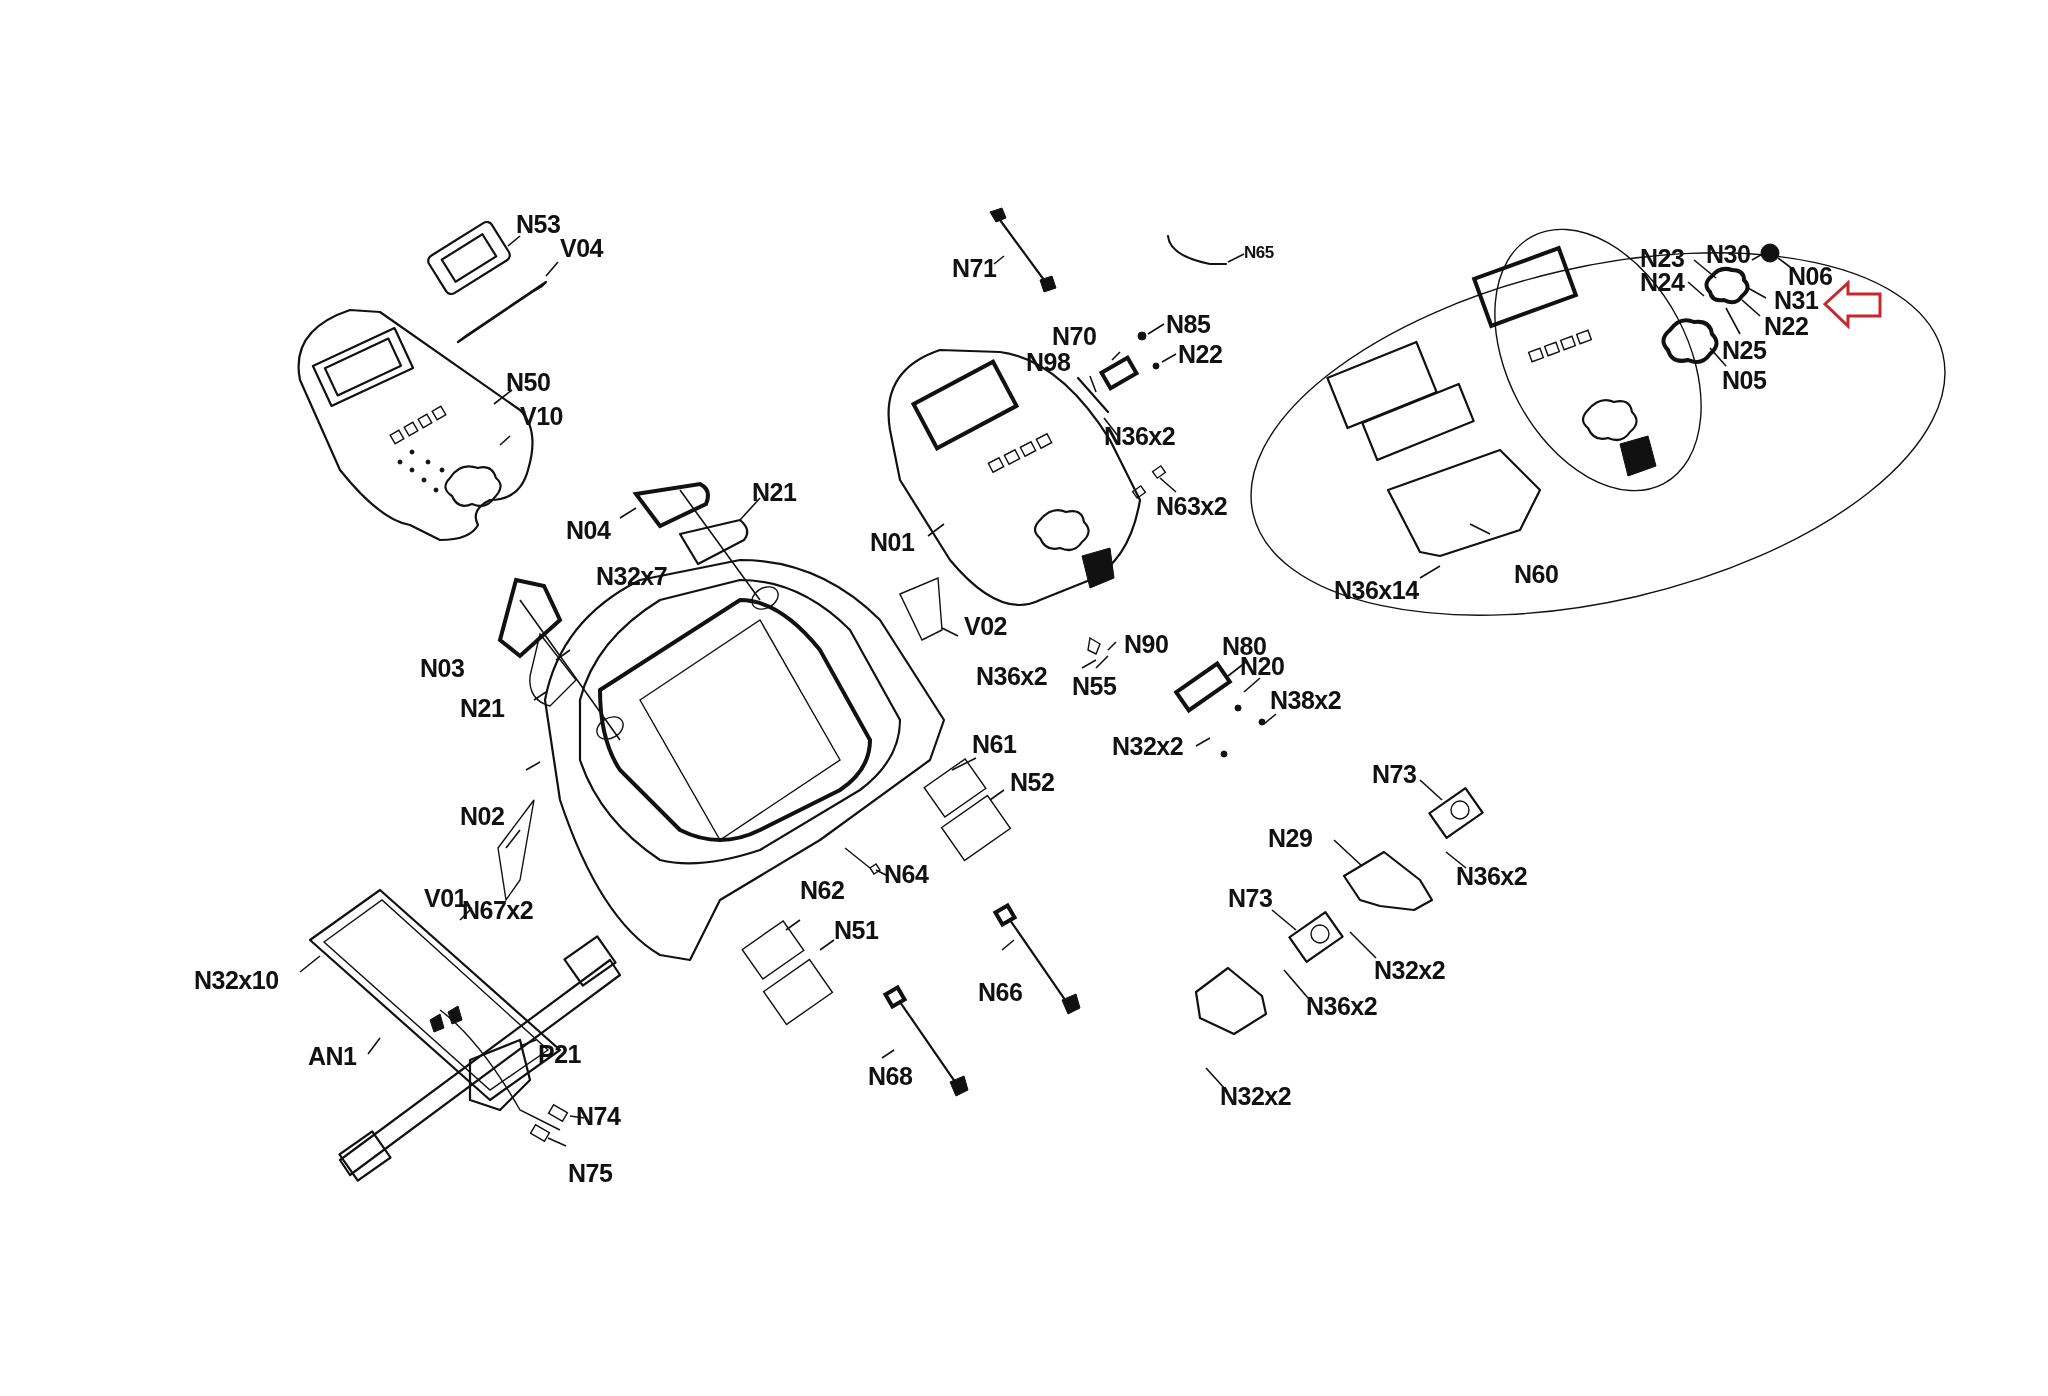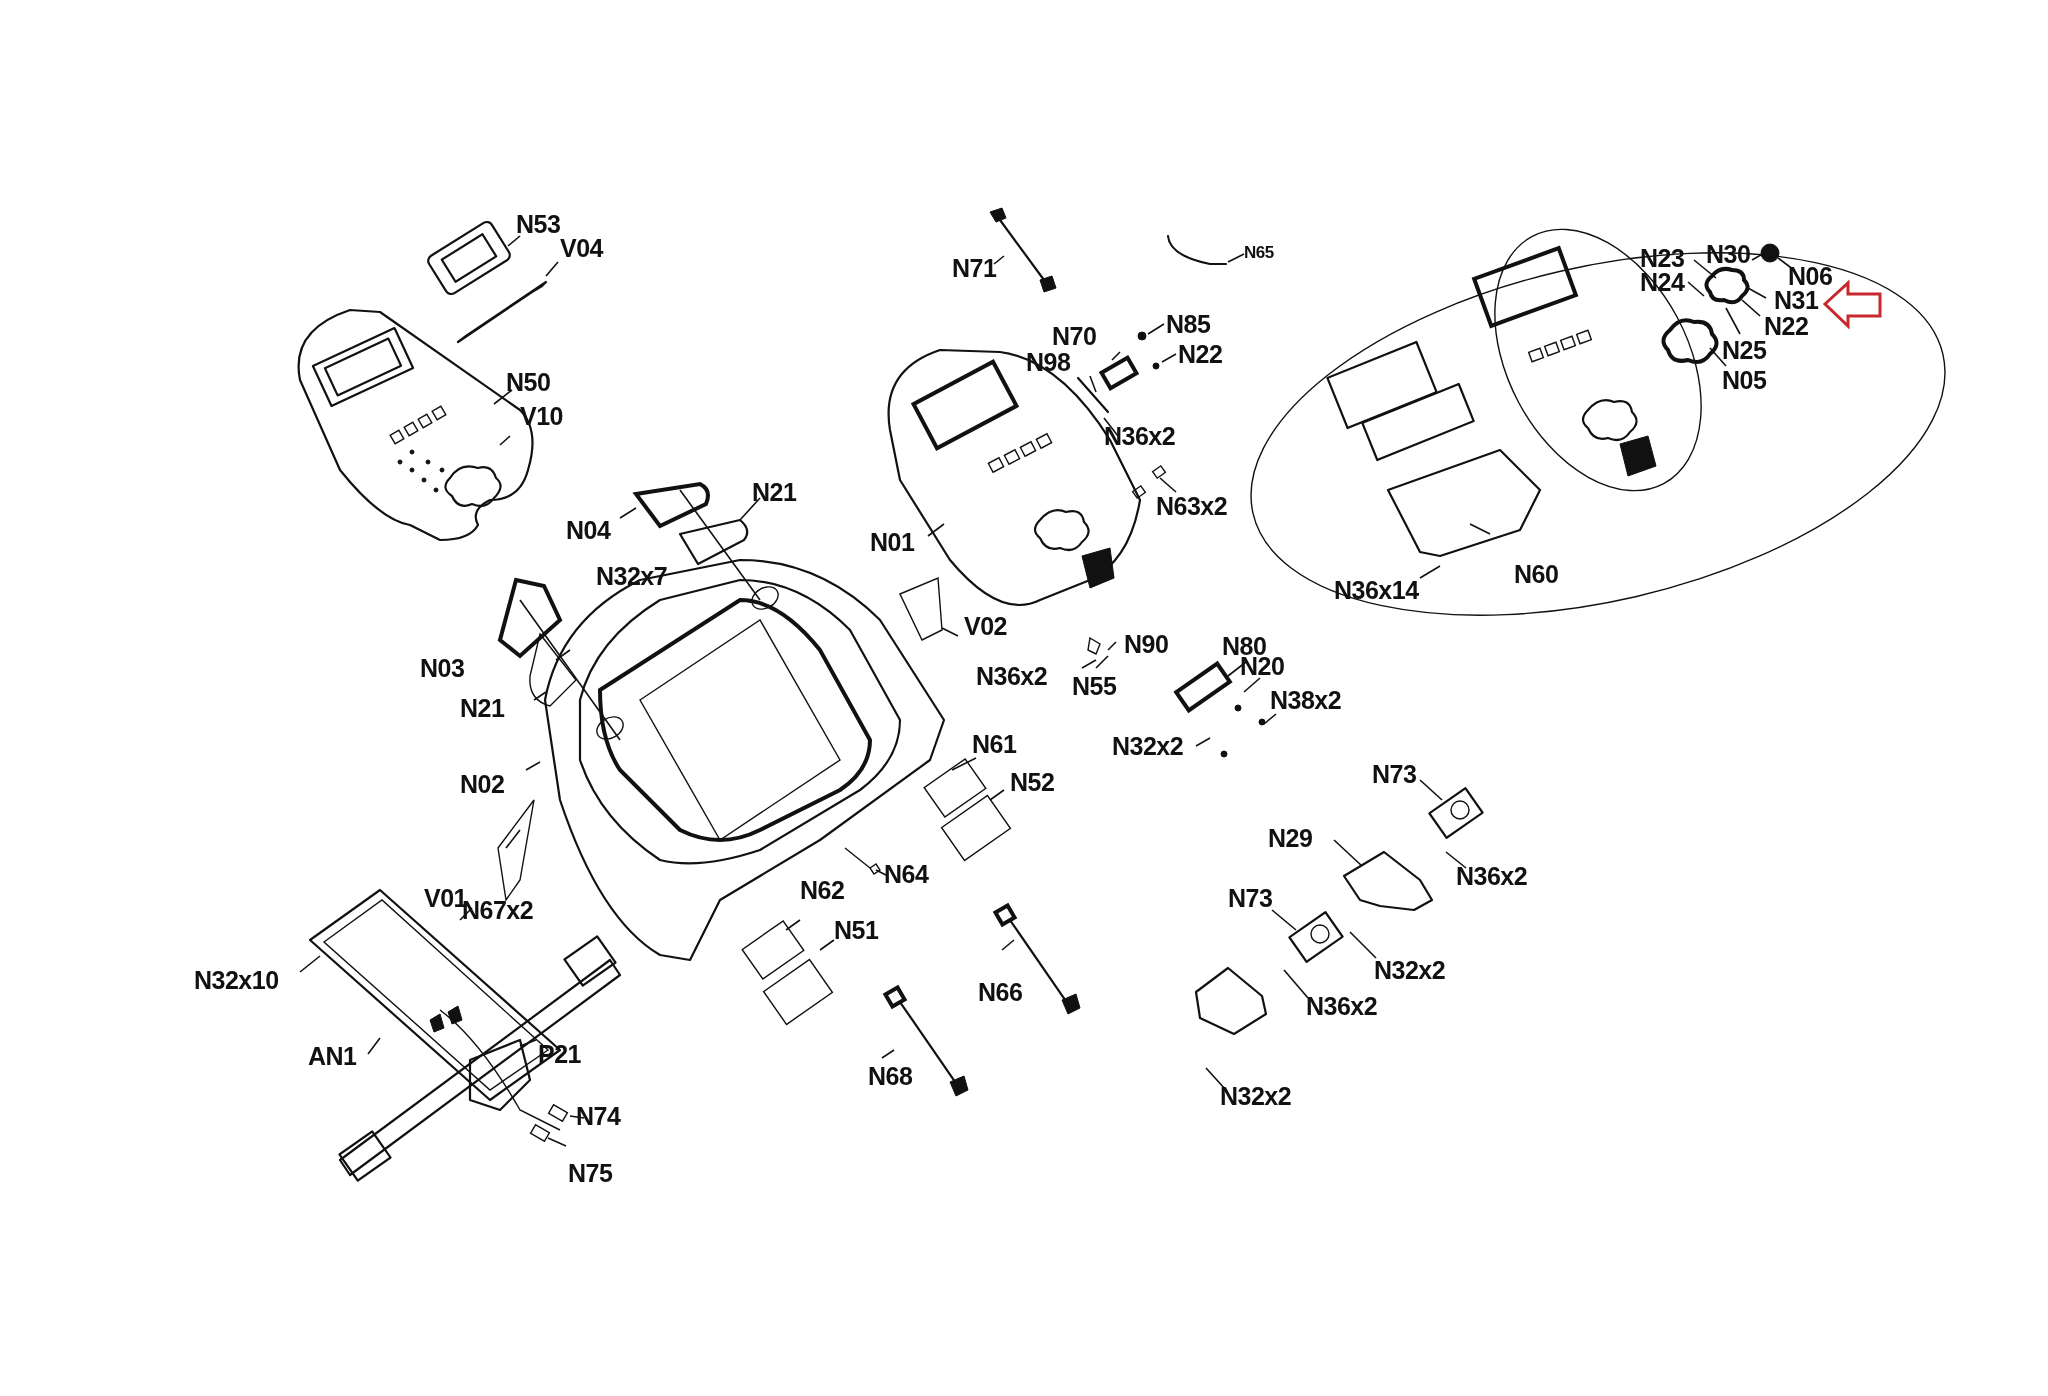--- a/index.html
+++ b/index.html
@@ -237,21 +237,21 @@
 
 <span class="lbl" style="left:516px;top:212px;">N53</span>
 <span class="lbl" style="left:560px;top:236px;">V04</span>
 <span class="lbl" style="left:506px;top:370px;">N50</span>
 <span class="lbl" style="left:520px;top:404px;">V10</span>
 <span class="lbl" style="left:566px;top:518px;">N04</span>
 <span class="lbl" style="left:752px;top:480px;">N21</span>
 <span class="lbl" style="left:596px;top:564px;">N32x7</span>
 <span class="lbl" style="left:420px;top:656px;">N03</span>
 <span class="lbl" style="left:460px;top:696px;">N21</span>
-<span class="lbl" style="left:460px;top:772px;">N02</span>
+<span class="lbl" style="left:460px;top:804px;">N02</span>
 <span class="lbl" style="left:424px;top:886px;">V01</span>
 <span class="lbl" style="left:462px;top:898px;">N67x2</span>
 <span class="lbl" style="left:194px;top:968px;">N32x10</span>
 <span class="lbl" style="left:308px;top:1044px;">AN1</span>
 <span class="lbl" style="left:538px;top:1042px;">P21</span>
 <span class="lbl" style="left:576px;top:1104px;">N74</span>
 <span class="lbl" style="left:568px;top:1134px;margin-top:27px;">N75</span>
 
 <span class="lbl" style="left:952px;top:256px;">N71</span>
 <span class="lbl small" style="left:1244px;top:244px;">N65</span>

